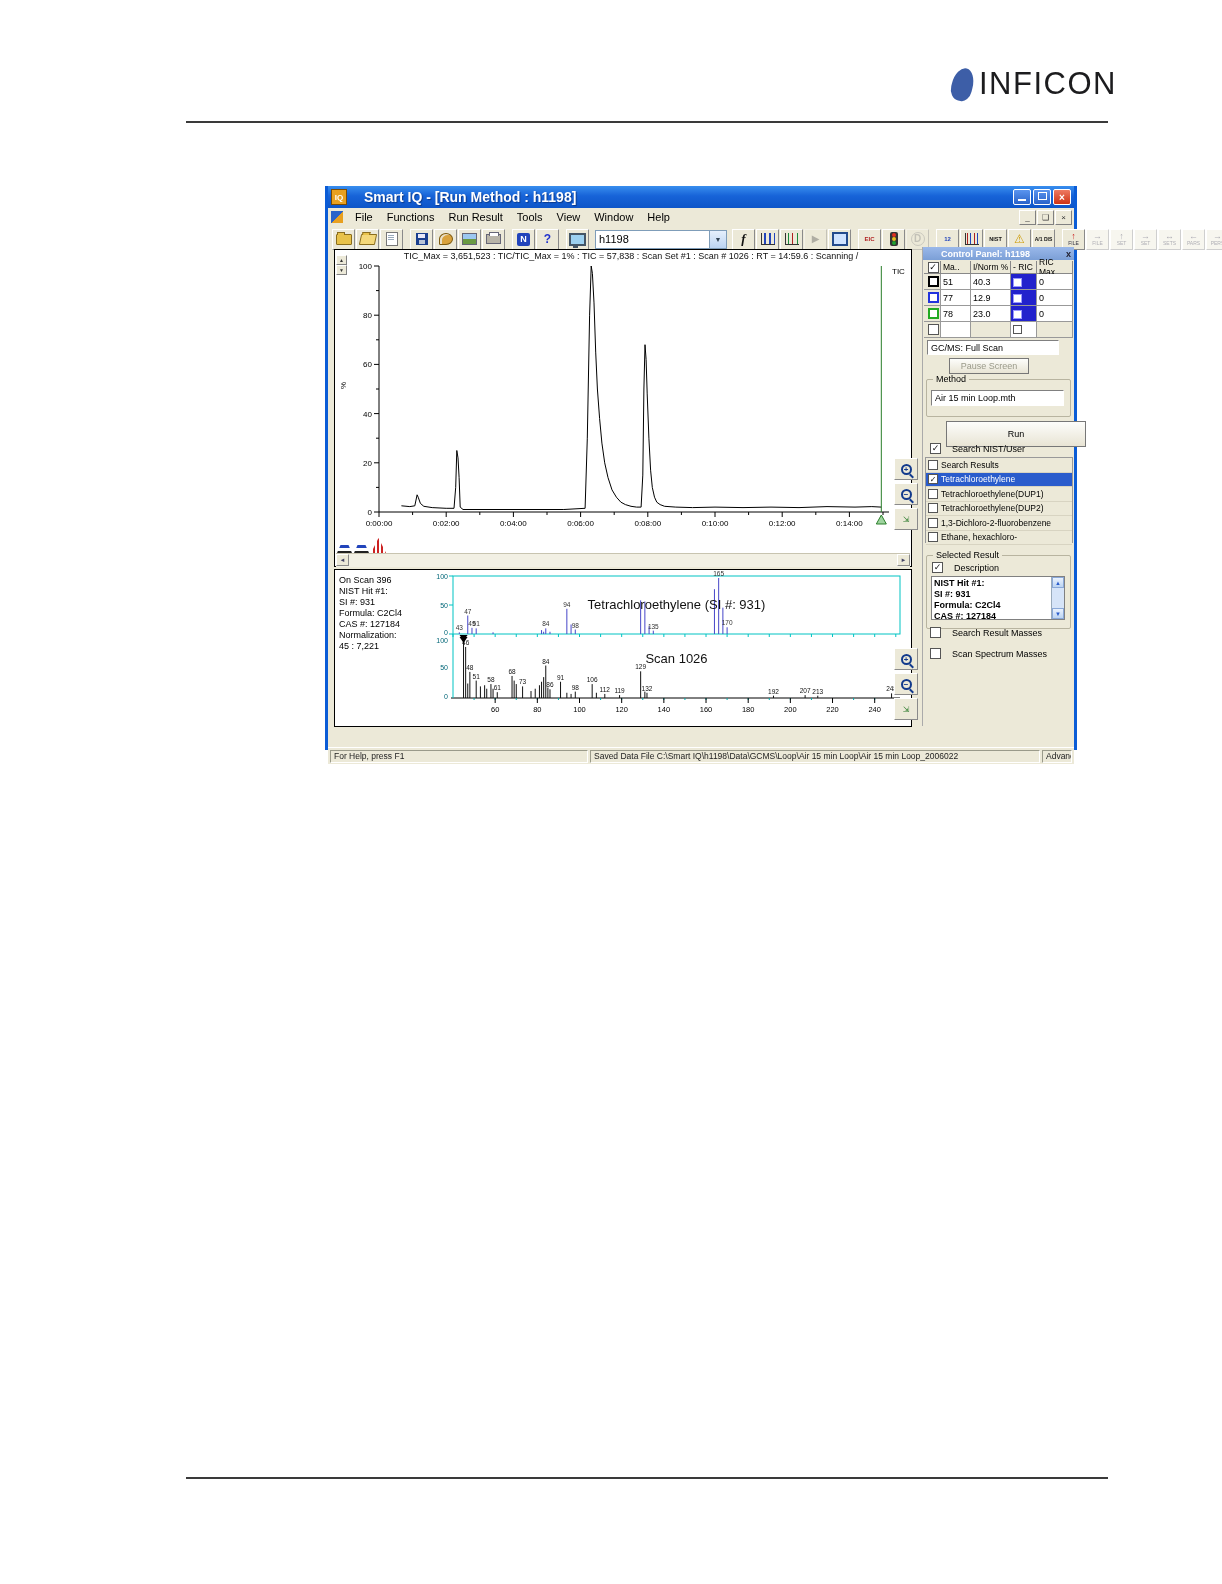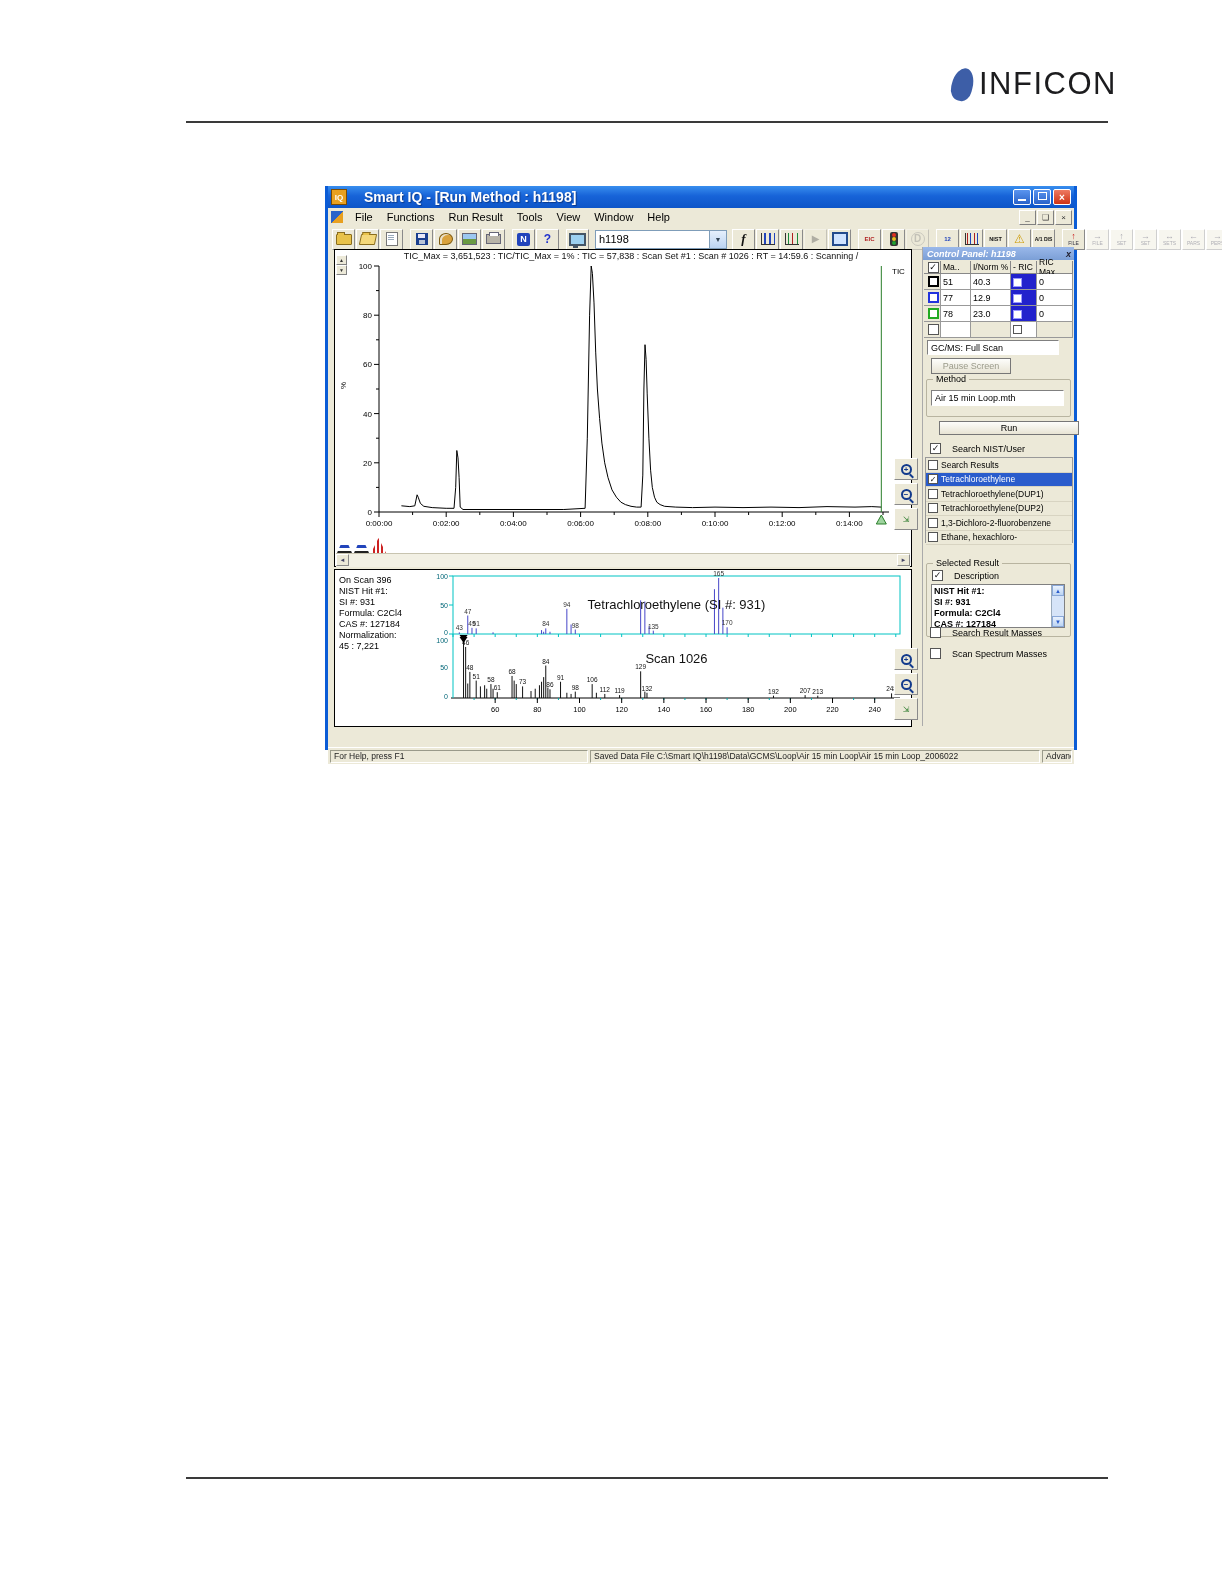--- a/index.html
+++ b/index.html
@@ -84,54 +84,54 @@
   .zbtn{width:24px;height:22px;border:1px solid;border-color:#fff #8a8a8a #8a8a8a #fff;background:#ece9d8;display:flex;align-items:center;justify-content:center;font-size:11px;color:#123a8c;box-sizing:border-box;}
   .zbtn .mag{position:relative;width:11px;height:11px;border:2px solid #123a8c;border-radius:50%;box-sizing:border-box;font-size:8px;font-weight:bold;display:flex;align-items:center;justify-content:center;color:#123a8c;}
   .zbtn .mag::after{content:"";position:absolute;right:-4px;bottom:-4px;width:5px;height:2px;background:#123a8c;transform:rotate(45deg);}
   .zbtn.scale{font-size:8px;color:#2a7a2a;}
   
   #spect{position:absolute;left:6px;top:383px;width:578px;height:158px;background:#fff;border:1px solid #000;box-sizing:border-box;}
   #spect-info{position:absolute;left:4px;top:5px;font-size:9px;line-height:11px;color:#000;}
   #spect-svg{position:absolute;left:98px;top:1px;}
   
   #cpanel{position:absolute;left:594px;top:61px;width:151px;height:479px;background:#ece9d8;border-left:1px solid #aaa;box-sizing:border-box;font-size:9px;}
-  #cp-title{position:absolute;left:0;top:0;width:151px;height:13px;background:linear-gradient(180deg,#9ab8ea,#7b9fd6);color:#fff;font-weight:bold;font-size:9px;display:flex;align-items:center;padding-left:4px;box-sizing:border-box;font-style:italic;}
+  #cp-title{position:absolute;left:0;top:0;width:151px;height:13px;background:linear-gradient(180deg,#9ab8ea,#7b9fd6);color:#fff;font-weight:bold;font-size:9px;display:flex;align-items:center;padding-left:18px;box-sizing:border-box;}
   #cp-title .cpx{margin-left:auto;margin-right:3px;color:#223;font-weight:bold;font-size:9px;}
   #masstable{position:absolute;left:1px;top:14px;width:149px;}
   .mt-row{display:flex;height:16px;justify-content:space-between;}
   .mt-row.hdr{height:13px;background:#ece9d8;}
   .mt-cell{border:1px solid #999;border-top:none;border-left:none;display:flex;align-items:center;padding-left:2px;box-sizing:border-box;background:#fff;font-size:9px;}
   .mt-row.hdr .mt-cell{background:#ece9d8;border-color:#fff #888 #888 #fff;border-width:1px;font-size:8.5px;}
   .mt-c0{width:17px;justify-content:center;background:#ece9d8 !important;}
   .mt-c1{width:30px;}
   .mt-c2{width:40px;}
   .mt-c3{width:26px;}
   .mt-c4{width:36px;}
   .mt-c3.blue{background:#2222cc !important;position:relative;}
   .mt-c3.blue::before{content:"";position:absolute;left:2px;top:4px;width:7px;height:7px;background:#fff;border:1px solid #99f;}
   .cb{width:11px;height:11px;background:#fff;border:1px solid #555;box-sizing:border-box;display:inline-flex;align-items:center;justify-content:center;font-size:9px;line-height:9px;color:#111;flex:none;}
   .cb.on::after{content:"✓";}
   .cbrow{display:flex;align-items:center;gap:11px;}
   #cp-mode{position:absolute;left:4px;top:93px;width:132px;height:15px;background:#fff;border:1px solid;border-color:#808080 #fff #fff #808080;font-size:9px;display:flex;align-items:center;padding-left:3px;box-sizing:border-box;}
-  .xpbtn{border:1px solid #777;background:linear-gradient(180deg,#fdfdfb,#e8e4d4);font-size:9px;display:flex;align-items:center;justify-content:center;box-sizing:border-box;color:#000;}
+  .xpbtn{border:1px solid #777;background:linear-gradient(180deg,#fdfdfb,#e8e4d4);font-size:9px;display:flex;align-items:center;justify-content:center;box-sizing:border-box;color:#000;margin-left:18px;}
   .xpbtn.dis{color:#9a9a8a;}
   #cp-pause{position:absolute;left:8px;top:111px;width:80px;height:16px;}
   .group{position:absolute;border:1px solid #b8b4a0;border-radius:2px;}
   .group .legend{position:absolute;top:-6px;left:6px;background:#ece9d8;padding:0 3px;font-size:9px;color:#000;}
   #grp-method{left:3px;top:132px;width:143px;height:36px;}
   #cp-method-val{position:absolute;left:4px;top:10px;width:133px;height:16px;background:#fff;border:1px solid;border-color:#808080 #fff #fff #808080;display:flex;align-items:center;padding-left:3px;box-sizing:border-box;font-size:9px;}
-  #cp-run{position:absolute;left:16px;top:174px;width:140px;height:14px;}
+  #cp-run{position:absolute;left:5px;top:174px;width:140px;height:26px;}
   #cp-nist-cb{position:absolute;left:7px;top:196px;}
   #cp-results{position:absolute;left:2px;top:210px;width:146px;height:84px;border:1px solid #999;background:#ece9d8;}
   .res-row{display:flex;align-items:center;gap:3px;height:13.5px;padding-left:2px;border-bottom:1px solid #d8d4c2;background:#ece9d8;}
   .res-row .cb{width:10px;height:10px;font-size:8px;}
   .res-row .lbl{font-size:8.5px;white-space:nowrap;overflow:hidden;}
   .res-row.sel{background:#2a5ccc;}
   .res-row.sel .lbl{color:#fff;}
-  #grp-selres{left:3px;top:316px;width:143px;height:72px;}
+  #grp-selres{left:3px;top:308px;width:143px;height:72px;}
   #cp-desc-cb{position:absolute;left:5px;top:6px;}
   #cp-desc{position:absolute;left:4px;top:20px;width:134px;height:44px;background:#fff;border:1px solid #808080;overflow:hidden;box-sizing:border-box;display:flex;}
   #cp-desc .lines{flex:1;padding:1px 2px;font-size:9px;line-height:11px;font-weight:bold;}
   #cp-desc .vscroll{width:12px;background:#d6e4f8;display:flex;flex-direction:column;justify-content:space-between;border-left:1px solid #9ab;}
   .varr{width:12px;height:11px;background:linear-gradient(180deg,#eaf2fe,#bcd4f2);border:1px solid #8aa8d8;color:#2a5ccc;font-size:6px;display:flex;align-items:center;justify-content:center;box-sizing:border-box;}
   #cp-srm-cb{position:absolute;left:7px;top:380px;}
   #cp-ssm-cb{position:absolute;left:7px;top:401px;}
   
   #statusbar{position:absolute;left:0;top:541px;width:746px;height:17px;background:#ece9d8;display:flex;align-items:center;gap:2px;padding:1px 2px;box-sizing:border-box;border-top:1px solid #fff;margin-top:20px;}
   .sb-cell{height:13px;border:1px solid;border-color:#9a9a8a #fff #fff #9a9a8a;font-size:8.5px;display:flex;align-items:center;padding:0 3px;box-sizing:border-box;white-space:nowrap;overflow:hidden;color:#222;}

